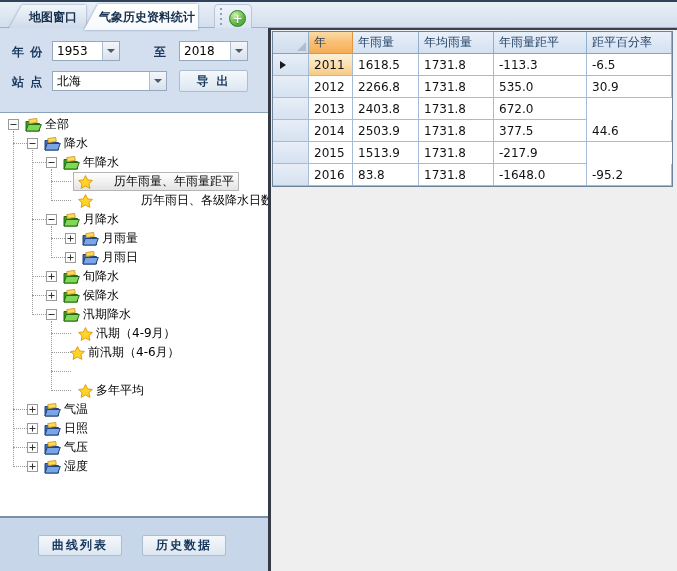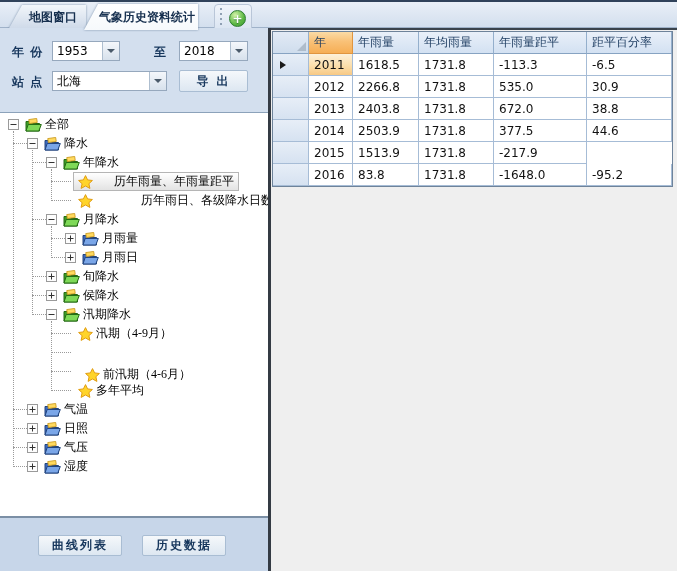--- a/index.html
+++ b/index.html
@@ -61,21 +61,21 @@
     position:absolute;display:flex;align-items:center;justify-content:center;
     background:linear-gradient(#f5f8fb,#dde7f1);
     border:1px solid #a9bdd3;border-radius:2px;
     color:#16365c;font-weight:bold;letter-spacing:2px;cursor:pointer;white-space:nowrap;
   }
   .tree-panel{
     position:absolute;left:0;top:84px;width:268px;height:432px;background:#fff;
     border-top:1px solid #8ca2ba;overflow:hidden;
   }
   .guide{position:absolute;width:0;border-left:1px dotted #9a9a9a;}
-  .tree-row{position:relative;height:19px;width:100%;font-family:Liberation Serif, serif;}
+  .tree-row{position:relative;height:19px;width:100%;}
   .stub{position:absolute;height:0;border-top:1px dotted #9a9a9a;top:9px;}
   .expander{position:absolute;top:4px;width:11px;height:11px;cursor:pointer;}
   .nc{
     position:absolute;top:0;height:19px;display:inline-flex;align-items:center;gap:3px;
     padding:0 4px;border:1px solid transparent;white-space:nowrap;cursor:pointer;
   }
   .nc.selected{background:linear-gradient(#ffffff,#e3e3e3);border:1px solid #b5b5b5;gap:21px;}
   .node-label{color:#000;}
   .bottom-bar{
     position:absolute;left:0;top:488px;width:268px;height:55px;
@@ -358,21 +358,21 @@
               <span style="display: inline-flex;">
                 <svg width="15" height="14" viewBox="0 0 15 14">
                   <polygon points="7.5,0.6 9.6,4.9 14.4,5.5 10.9,8.7 11.9,13.4 7.5,11 3.1,13.4 4.1,8.7 0.6,5.5 5.4,4.9" fill="#ffd42a" stroke="#e09c12" stroke-width="1"></polygon>
                 </svg>
               </span>
               <span class="node-label">汛期（4-9月）</span>
             </span>
           </div>
           <div class="tree-row">
             <span class="stub" style="left: 51px; width: 20px;"></span>
-            <span class="nc" style="left: 80px; margin-top: 22px;">
+            <span class="nc" style="left: 65px;">
               <span style="display: inline-flex;">
                 <svg width="15" height="14" viewBox="0 0 15 14">
                   <polygon points="7.5,0.6 9.6,4.9 14.4,5.5 10.9,8.7 11.9,13.4 7.5,11 3.1,13.4 4.1,8.7 0.6,5.5 5.4,4.9" fill="#ffd42a" stroke="#e09c12" stroke-width="1"></polygon>
                 </svg>
               </span>
               <span class="node-label">前汛期（4-6月）</span>
             </span>
           </div>
           <div class="tree-row">
             <span class="stub" style="left: 51px; width: 20px;"></span>
@@ -498,21 +498,20 @@
           <div class="cell" style="width: 75px; height: 22px;">1731.8</div>
           <div class="cell" style="width: 93px; height: 22px;">535.0</div>
           <div class="cell" style="width: 85px; height: 22px;">30.9</div>
         </div>
         <div class="grid-row">
           <div class="cell rh" style="width: 36px; height: 22px;"></div>
           <div class="cell" style="width: 44px; height: 22px;">2013</div>
           <div class="cell" style="width: 66px; height: 22px;">2403.8</div>
           <div class="cell" style="width: 75px; height: 22px;">1731.8</div>
           <div class="cell" style="width: 93px; height: 22px;">672.0</div>
-          <div class="cell" style="width: 85px; height: 22px;">38.8</div>
         </div>
         <div class="grid-row">
           <div class="cell rh" style="width: 36px; height: 22px;"></div>
           <div class="cell" style="width: 44px; height: 22px;">2014</div>
           <div class="cell" style="width: 66px; height: 22px;">2503.9</div>
           <div class="cell" style="width: 75px; height: 22px;">1731.8</div>
           <div class="cell" style="width: 93px; height: 22px;">377.5</div>
           <div class="cell" style="width: 85px; height: 22px;">44.6</div>
         </div>
         <div class="grid-row">

